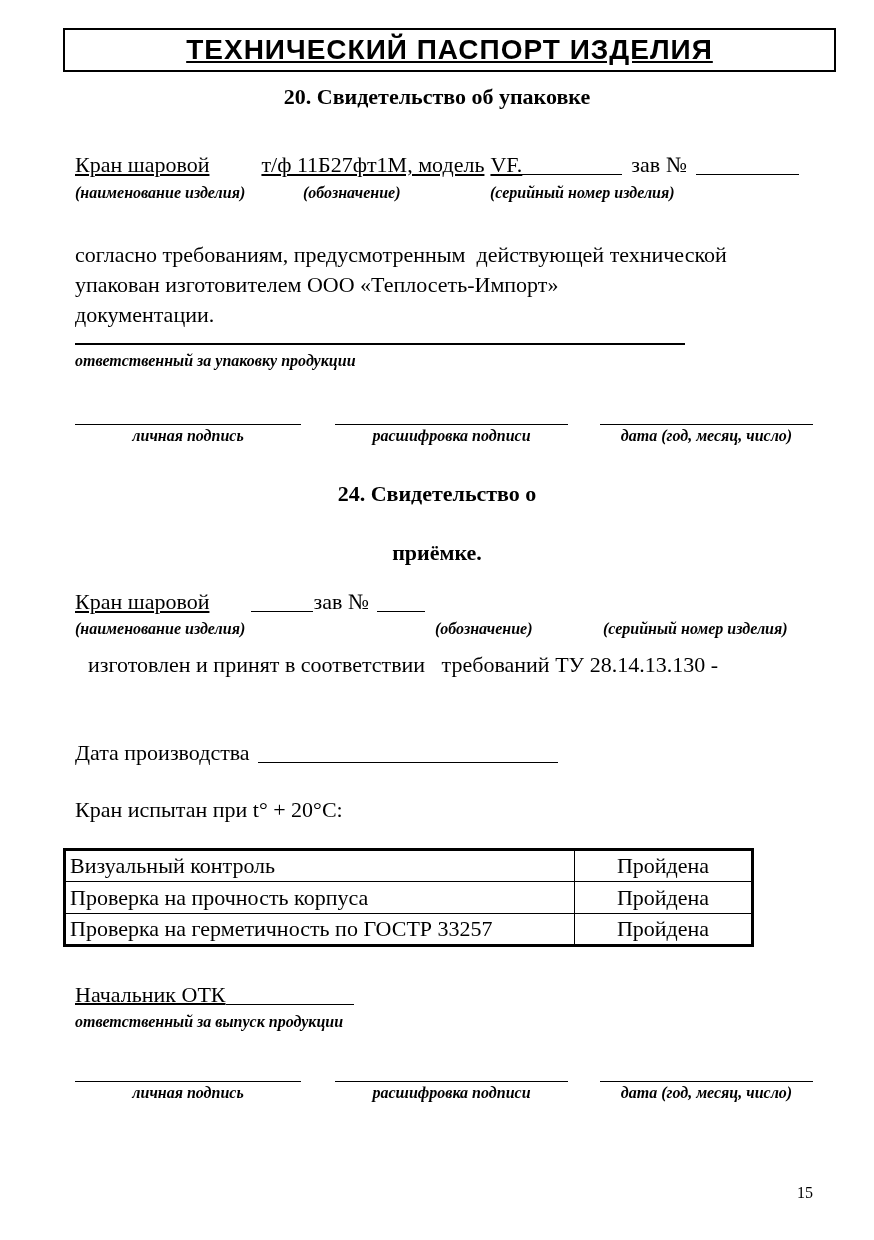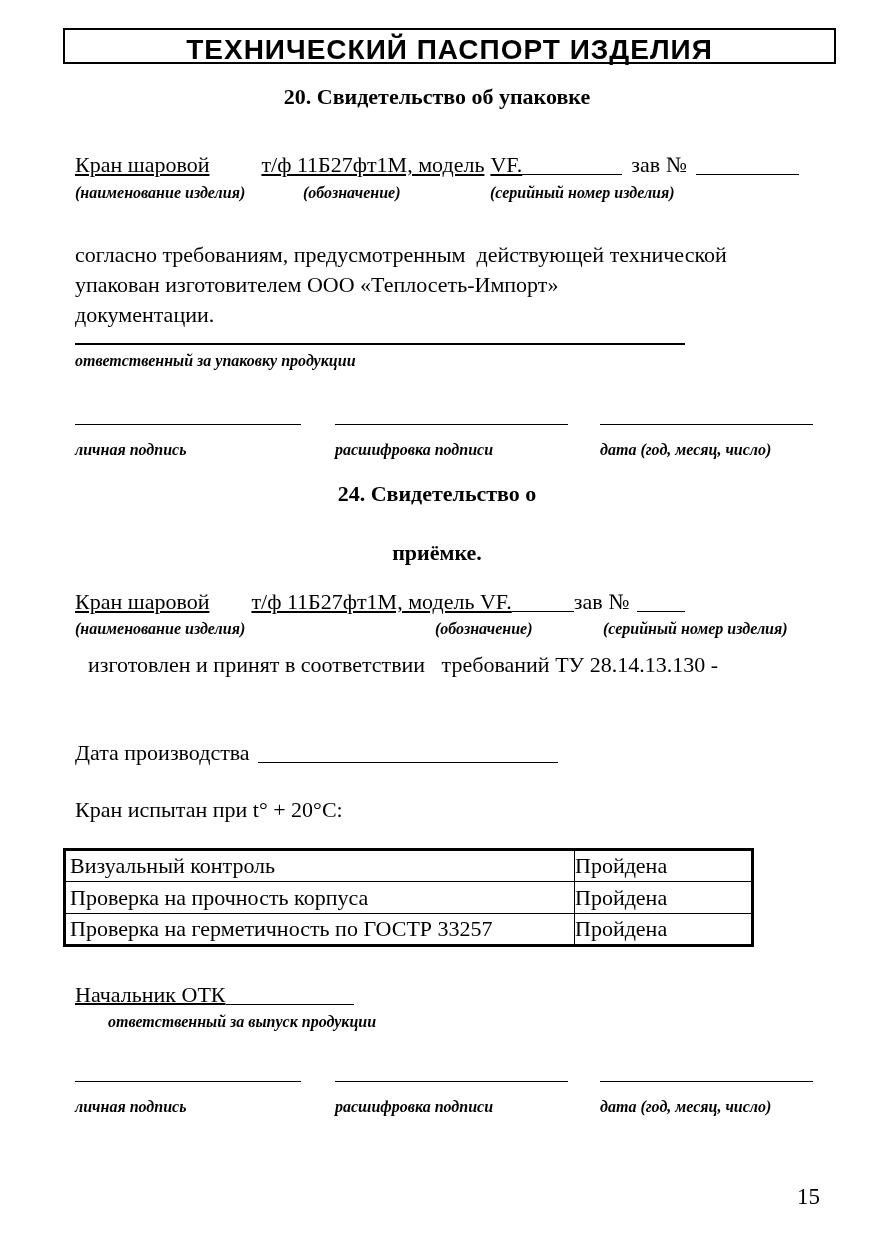--- a/index.html
+++ b/index.html
@@ -6,22 +6,22 @@
   html,body { background:#fff; }
   .page {
     position:relative; width:874px; height:1240px; background:#ffffff;
     font-family:"Liberation Serif", serif; color:#000; overflow:hidden;
   }
   .abs { position:absolute; }
   .keepws { white-space:pre-wrap; }
 
   
   .title-box {
-    left:63px; top:28px; width:773px; height:36px;
-    border:2px solid #000; text-align:center; overflow:visible;
+    left:63px; top:28px; width:773px; height:44px;
+    border:2px solid #000; text-align:center; overflow:visible;text-decoration:underline;
   }
   .title-box .ttl {
     font-family:"Liberation Sans", sans-serif; font-weight:bold;
     font-size:28px; line-height:40px; letter-spacing:1px; white-space:nowrap;
   }
 
   .h-center { left:13px; width:848px; text-align:center;
     font-weight:bold; font-size:22px; }
 
   
@@ -33,30 +33,30 @@
 
   .small-lbl { font-size:16px; font-weight:bold; white-space:nowrap;font-style:italic; }
 
   .body-txt { font-size:22px; line-height:30px; }
 
   .thick-line { border-bottom:2.5px solid #000; }
 
   .sig-row { left:0; width:874px; height:48px; }
   .sig-col { position:absolute; top:0; }
   .sig-col .line { border-bottom:1.5px solid #000; height:18px; }
-  .sig-col .lbl { margin-top:16px; }
+  .sig-col .lbl { text-align:center; margin-top:2px; }
 
   
   table.checks { border-collapse:collapse; border:3px solid #000;
     font-size:22px; }
   table.checks td { border:1.5px solid #000; height:32px; }
   td.c1 { width:510px; padding-left:4px; text-align:left; }
-  td.c2 { width:178px; text-align:left;margin-left:36px; }
+  td.c2 { width:178px; text-align:center;margin-left:36px; }
 
-  .pagenum { font-size:23px; }
+  .pagenum { font-size:16px; }
 </style>
 </head>
 <body>
 
 <div class="page">
 
   <div class="abs title-box">
     <div class="ttl">ТЕХНИЧЕСКИЙ ПАСПОРТ ИЗДЕЛИЯ</div>
   </div>
 
@@ -104,21 +104,20 @@
       <div class="lbl small-lbl">дата (год, месяц, число)</div>
     </div>
   </div>
 
   <div class="abs h-center" style="top:481px;">24. Свидетельство о</div>
   <div class="abs h-center" style="top:540px;">приёмке.</div>
 
   <div class="abs prod-row" style="left:75px; top:589px;">
     <span class="u">Кран шаровой</span>
     <span class="sp" style="width:42px;"></span>
-    <span class="u">т/ф 11Б27фт1М, модель VF.</span>
     <span class="blank" style="width:62px;"></span>
     <span>зав №</span>
     <span class="sp" style="width:8px;"></span>
     <span class="blank" style="width:48px;"></span>
   </div>
 
   <div class="abs" style="left:75px; top:620px; width:760px; height:20px;">
     <span class="abs small-lbl" style="left:0;">(наименование изделия)</span>
     <span class="abs small-lbl" style="left:360px;">(обозначение)</span>
     <span class="abs small-lbl" style="left:528px;">(серийный номер изделия)</span>
@@ -150,21 +149,21 @@
         <td class="c1">Проверка на герметичность по ГОСТР 33257</td>
         <td class="c2">Пройдена</td>
       </tr>
     </tbody>
   </table>
 
   <div class="abs prod-row" style="left:75px; top:982px;">
     <span class="u" style="text-decoration-thickness:2px;">Начальник ОТК</span>
     <span class="blank" style="width:128px;"></span>
   </div>
-  <div class="abs small-lbl" style="left:75px; top:1013px;margin-left:33px;">ответственный за выпуск продукции</div>
+  <div class="abs small-lbl" style="left:75px; top:1013px;">ответственный за выпуск продукции</div>
 
   <div class="abs sig-row" style="top:1064px;">
     <div class="sig-col" style="left:75px; width:226px;">
       <div class="line"></div>
       <div class="lbl small-lbl">личная подпись</div>
     </div>
     <div class="sig-col" style="left:335px; width:233px;">
       <div class="line"></div>
       <div class="lbl small-lbl">расшифровка подписи</div>
     </div>

